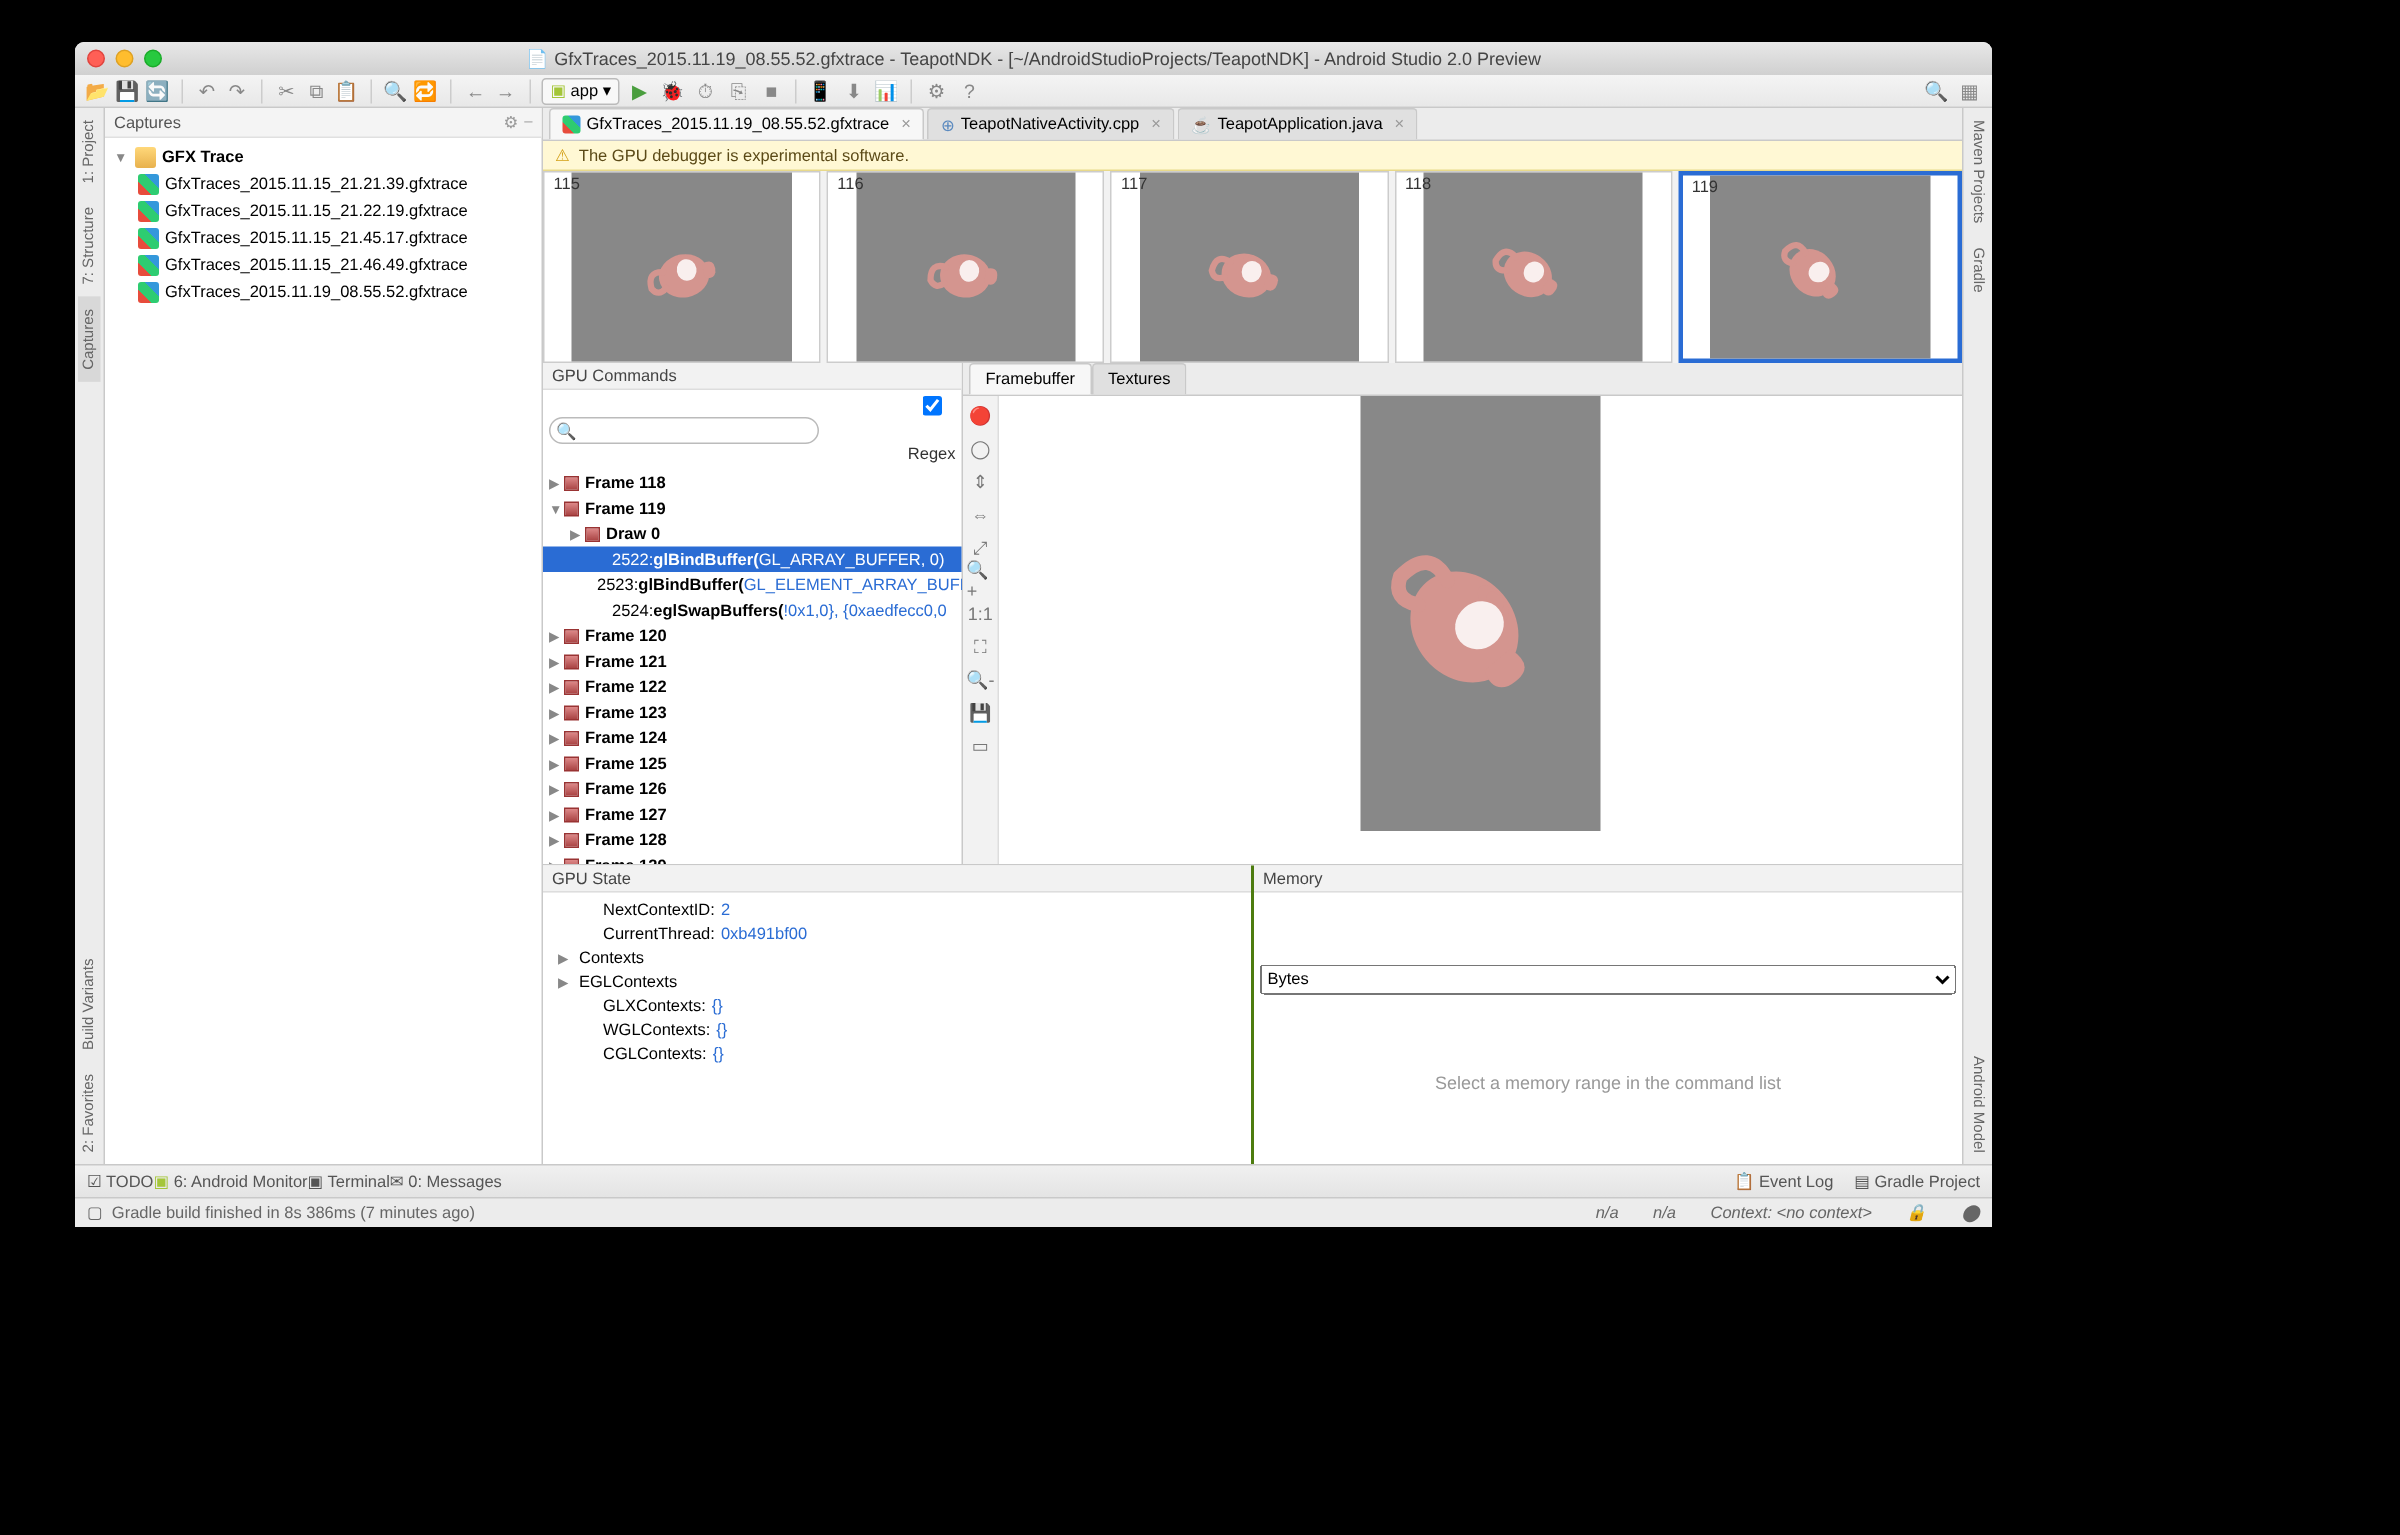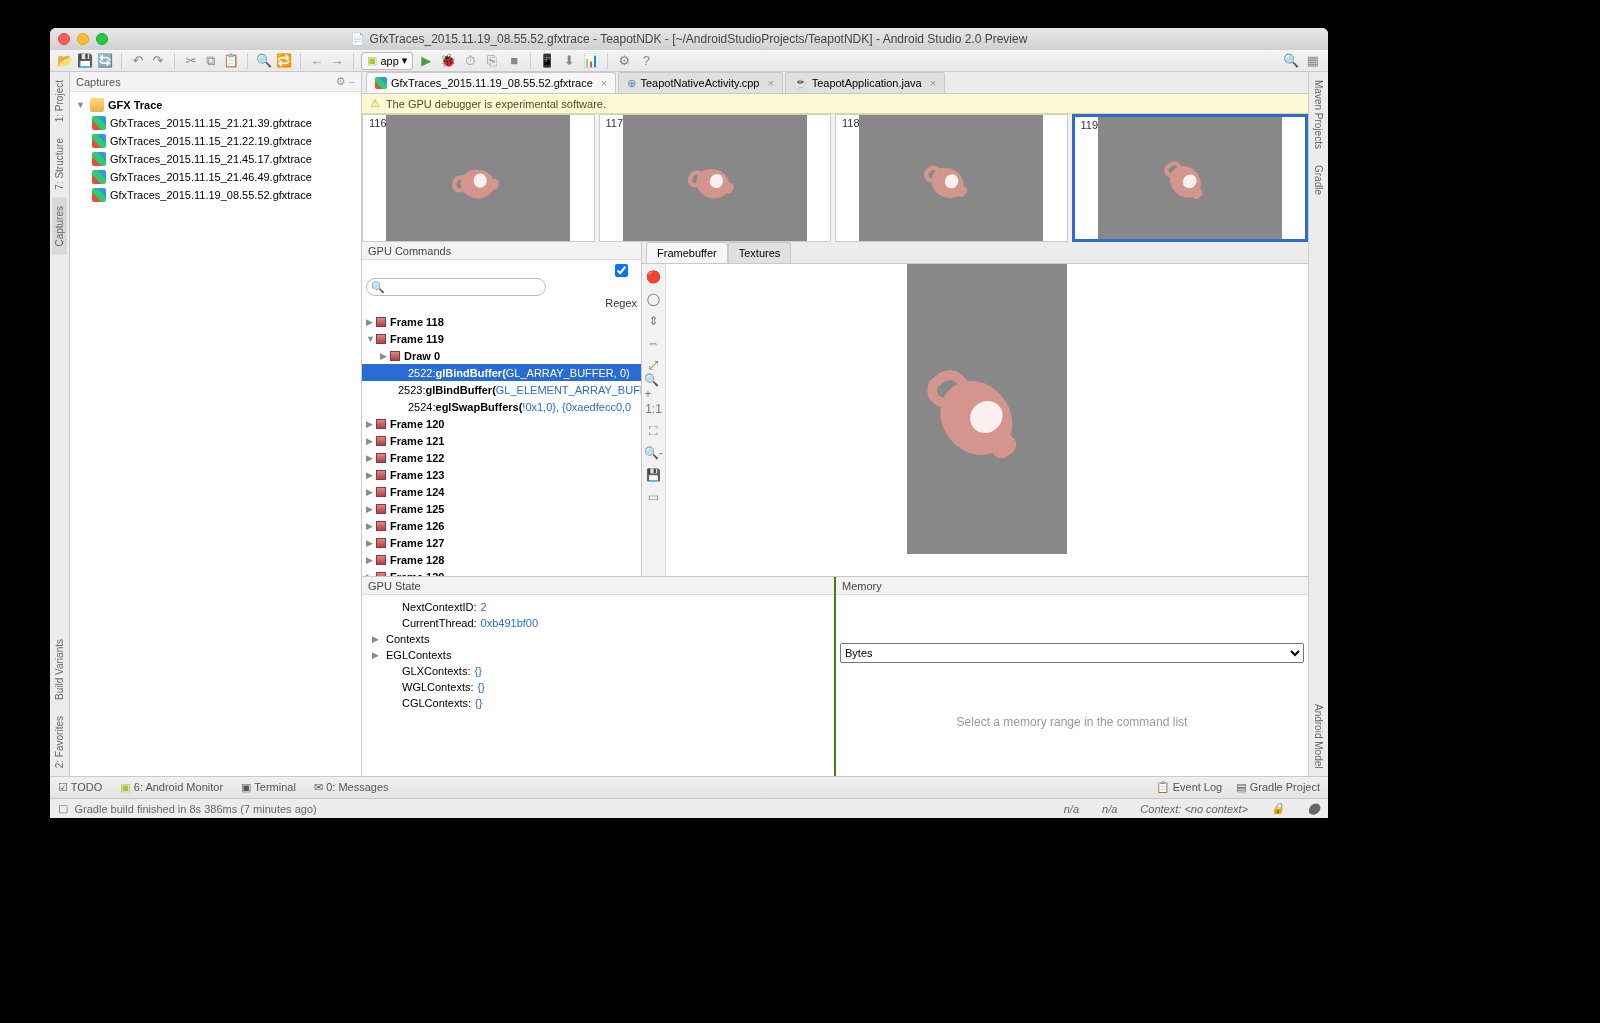--- a/index.html
+++ b/index.html
@@ -81,21 +81,21 @@
   .gpustate{flex:1;display:flex;flex-direction:column;border-right:2px solid #4d7c0f;background:#fff;}
   .memory{flex:1;display:flex;flex-direction:column;background:#fff;}
   .statebody{flex:1;overflow:auto;padding:4px 10px;font-size:11px;}
   .srow{display:flex;height:16px;align-items:center;gap:4px;}
   .srow .ar{width:10px;font-size:9px;color:#888;}
   .srow.d1{padding-left:16px;}
   .srow .lnk{color:#2a6cd4;}
   .memsel{padding:4px;margin-top:44px;}
   .memsel select{width:100%;height:20px;font-size:11px;}
   .memplaceholder{flex:1;display:flex;align-items:center;justify-content:center;font-size:12px;color:#999;}
-  .bottombar{height:22px;background:linear-gradient(#f0f0f0,#e4e4e4);border-top:1px solid #c9c9c9;display:flex;align-items:center;padding:0 8px;gap:18px;font-size:11px;color:#555;}
+  .bottombar{height:22px;background:linear-gradient(#f0f0f0,#e4e4e4);border-top:1px solid #c9c9c9;display:flex;align-items:center;padding:0 8px;font-size:11px;color:#555;}
   .bottombar .right{margin-left:auto;display:flex;gap:14px;}
   .statusbar{height:20px;background:#ececec;border-top:1px solid #c9c9c9;display:flex;align-items:center;padding:0 8px;font-size:11px;color:#666;}
   .statusbar .right{margin-left:auto;display:flex;gap:23px;align-items:center;font-style:italic;}
   .android-i{color:#a4c639;}
 </style>
 </head>
 <body>
 
 <svg width="0" height="0" style="position:absolute">
   <defs>
@@ -241,20 +241,28 @@
             <span class="cx">×</span>
           </div>
       </div>
 
       <div class="warnbar">
         <span class="wi">⚠</span>
         <span>The GPU debugger is experimental software.</span>
       </div>
 
       <div class="framestrip">
+        <div class="thumb">
+            <span class="num">115</span>
+            <div class="canvas">
+              <svg class="teapot-sm" viewBox="0 0 100 100">
+                <use href="#teapot" transform="rotate(-10 50 50)"></use>
+              </svg>
+            </div>
+          </div>
         <div class="thumb">
             <span class="num">116</span>
             <div class="canvas">
               <svg class="teapot-sm" viewBox="0 0 100 100">
                 <use href="#teapot" transform="rotate(5 50 50)"></use>
               </svg>
             </div>
           </div>
         <div class="thumb">
             <span class="num">117</span>

